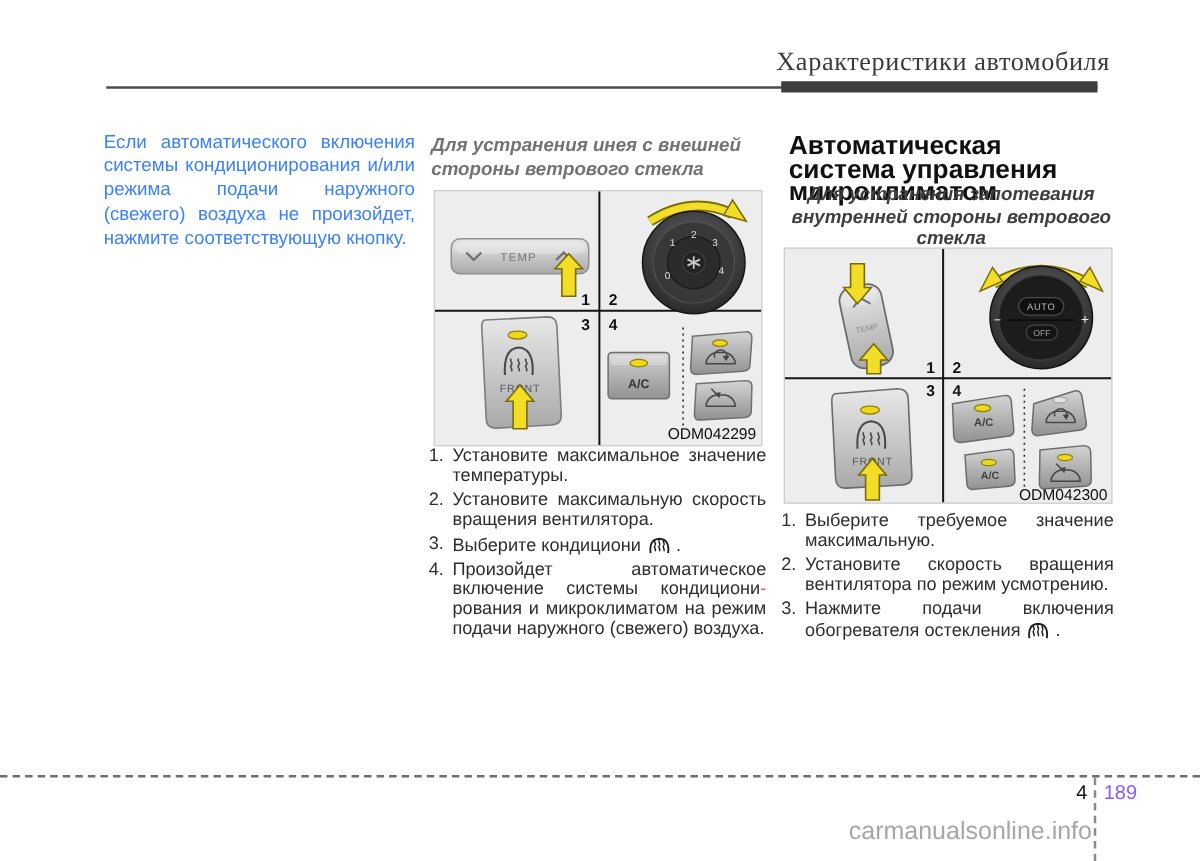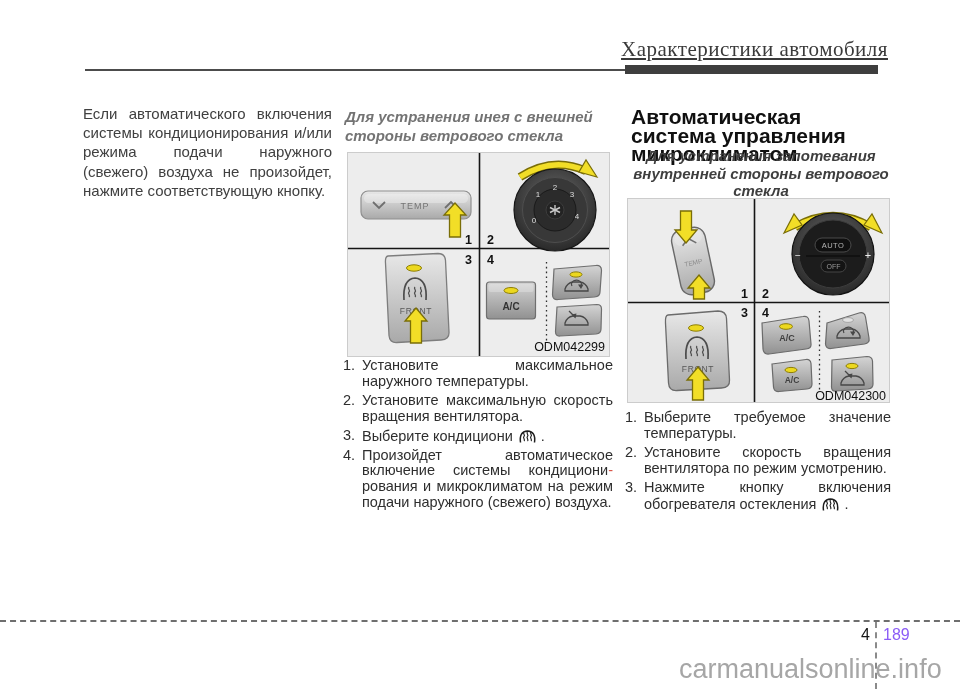--- a/index.html
+++ b/index.html
@@ -1,25 +1,25 @@
 <!DOCTYPE html>
 <html><head>
 <meta charset="utf-8">
 <style>
   html,body{margin:0;padding:0;background:#fff;}
   .page{position:relative;width:960px;height:689px;background:#ffffff;overflow:hidden;
         font-family:"Liberation Sans",sans-serif;color:#2d2d2d;}
   
   .header-title{position:absolute;top:37px;right:72px;font-family:"Liberation Serif",serif;
-        font-size:21px;letter-spacing:0.5px;color:#3a3a3a;text-decoration:underline;}
+        font-size:21px;letter-spacing:0.5px;color:#3a3a3a;}
   .rule-thin{position:absolute;left:85px;top:69px;width:793px;height:2px;background:#4c4c4c;}
   .rule-thick{position:absolute;left:625px;top:65px;width:253px;height:9px;background:#3e3e3e;}
   
   .intro-para{position:absolute;left:83px;top:104px;width:249px;font-size:15px;
-        line-height:19.2px;text-align:justify;color:#404040;}
+        line-height:19.2px;text-align:justify;color:#3b82f6;}
   .mid-heading{position:absolute;left:345px;top:108px;width:262px;font-size:15px;font-weight:bold;
         font-style:italic;color:#737373;line-height:18.5px;}
   .right-heading{position:absolute;left:631px;top:108px;width:260px;font-size:21px;
         font-weight:bold;color:#101010;line-height:18.5px;}
   .right-subheading{position:absolute;left:631px;top:147px;width:260px;font-size:15px;
         font-weight:bold;font-style:italic;color:#3e3e3e;line-height:17.5px;text-align:center;}
   .figure{position:absolute;background:#ededed;border:1px solid #cccccc;}
   #fig1{left:347px;top:152px;width:261px;height:203px;}
   #fig2{left:627px;top:198px;width:261px;height:203px;}
   
@@ -30,21 +30,21 @@
         text-align:justify;color:#2e2e2e;margin-bottom:3px;}
   .step .marker{position:absolute;left:0;top:0;}
   .red-hyphen{color:#d95548;}
   .defrost-inline{display:inline-block;width:21px;height:16px;vertical-align:-3px;margin:0 3px 0 4px;}
   
   .dash-h{position:absolute;left:0;top:620px;width:960px;border-top:2px dashed #6e6e6e;}
   .dash-v{position:absolute;left:875px;top:622px;height:67px;border-left:2px dashed #8a8a8a;}
   .pageno-sec{position:absolute;left:842px;top:626px;width:28px;text-align:right;
         font-size:16px;color:#161616;}
   .pageno-num{position:absolute;left:883px;top:626px;font-size:16px;color:#8b5cf6;}
-  .watermark{position:absolute;left:679px;top:654px;font-size:27px;color:#a6a6a6;}
+  .watermark{position:absolute;left:679px;top:654px;font-size:20px;color:#a6a6a6;}
   svg text{font-family:"Liberation Sans",sans-serif;}
 </style>
 </head>
 <body>
 
 <div class="page">
 
   <div class="header-title">Характеристики автомобиля</div>
   <div class="rule-thin"></div>
   <div class="rule-thick"></div>
@@ -144,21 +144,21 @@
           <polygon points="12.5,8.5 13.5,3.5 8.5,4.5" fill="#474747"></polygon>
         </g>
       </g>
       <text x="257" y="198" text-anchor="end" font-size="12.5" fill="#0f0f0f">ODM042299</text>
     </svg>
   </div>
 
   <div class="steps" id="mid-steps">
     <div class="step">
       <span class="marker">1.</span>
-      <span>Установите максимальное наружного температуры.</span>
+      <span>Установите максимальное значение температуры.</span>
     </div>
     <div class="step">
       <span class="marker">2.</span>
       <span>Установите максимальную скорость вращения вентилятора.</span>
     </div>
     <div class="step">
       <span class="marker">3.</span>
       <span>Выберите кондициони</span><span class="defrost-inline"><svg width="21" height="16" viewBox="0 0 21 16">
             <path d="M3.5,14.5 Q2,3.5 10.5,3 Q19,3.5 17.5,14.5" fill="none" stroke="#1e1e1e" stroke-width="1.5"></path>
             <path d="M7,13 c1.8,-1.4 -1.8,-3 0,-4.6 c1.8,-1.4 -1.8,-3 0,-4.4" fill="none" stroke="#1e1e1e" stroke-width="1.2"></path>
@@ -255,29 +255,29 @@
           <polygon points="12.5,8.5 13.5,3.5 8.5,4.5" fill="#474747"></polygon>
         </g>
       </g>
       <text x="258" y="201" text-anchor="end" font-size="12.5" fill="#0f0f0f">ODM042300</text>
     </svg>
   </div>
 
   <div class="steps" id="right-steps">
     <div class="step">
       <span class="marker">1.</span>
-      <span>Выберите требуемое значение температуры.</span>
+      <span>Выберите требуемое значение максимальную.</span>
     </div>
     <div class="step">
       <span class="marker">2.</span>
       <span>Установите скорость вращения вентилятора по режим усмотрению.</span>
     </div>
     <div class="step">
       <span class="marker">3.</span>
-      <span>Нажмите кнопку включения обогревателя остекления</span><span class="defrost-inline"><svg width="21" height="16" viewBox="0 0 21 16">
+      <span>Нажмите подачи включения обогревателя остекления</span><span class="defrost-inline"><svg width="21" height="16" viewBox="0 0 21 16">
             <path d="M3.5,14.5 Q2,3.5 10.5,3 Q19,3.5 17.5,14.5" fill="none" stroke="#1e1e1e" stroke-width="1.5"></path>
             <path d="M7,13 c1.8,-1.4 -1.8,-3 0,-4.6 c1.8,-1.4 -1.8,-3 0,-4.4" fill="none" stroke="#1e1e1e" stroke-width="1.2"></path>
             <path d="M10.5,13 c1.8,-1.4 -1.8,-3 0,-4.6 c1.8,-1.4 -1.8,-3 0,-4.4" fill="none" stroke="#1e1e1e" stroke-width="1.2"></path>
             <path d="M14,13 c1.8,-1.4 -1.8,-3 0,-4.6 c1.8,-1.4 -1.8,-3 0,-4.4" fill="none" stroke="#1e1e1e" stroke-width="1.2"></path>
           </svg></span><span>.</span>
     </div>
   </div>
 
   <div class="dash-h"></div>
   <div class="dash-v"></div>

